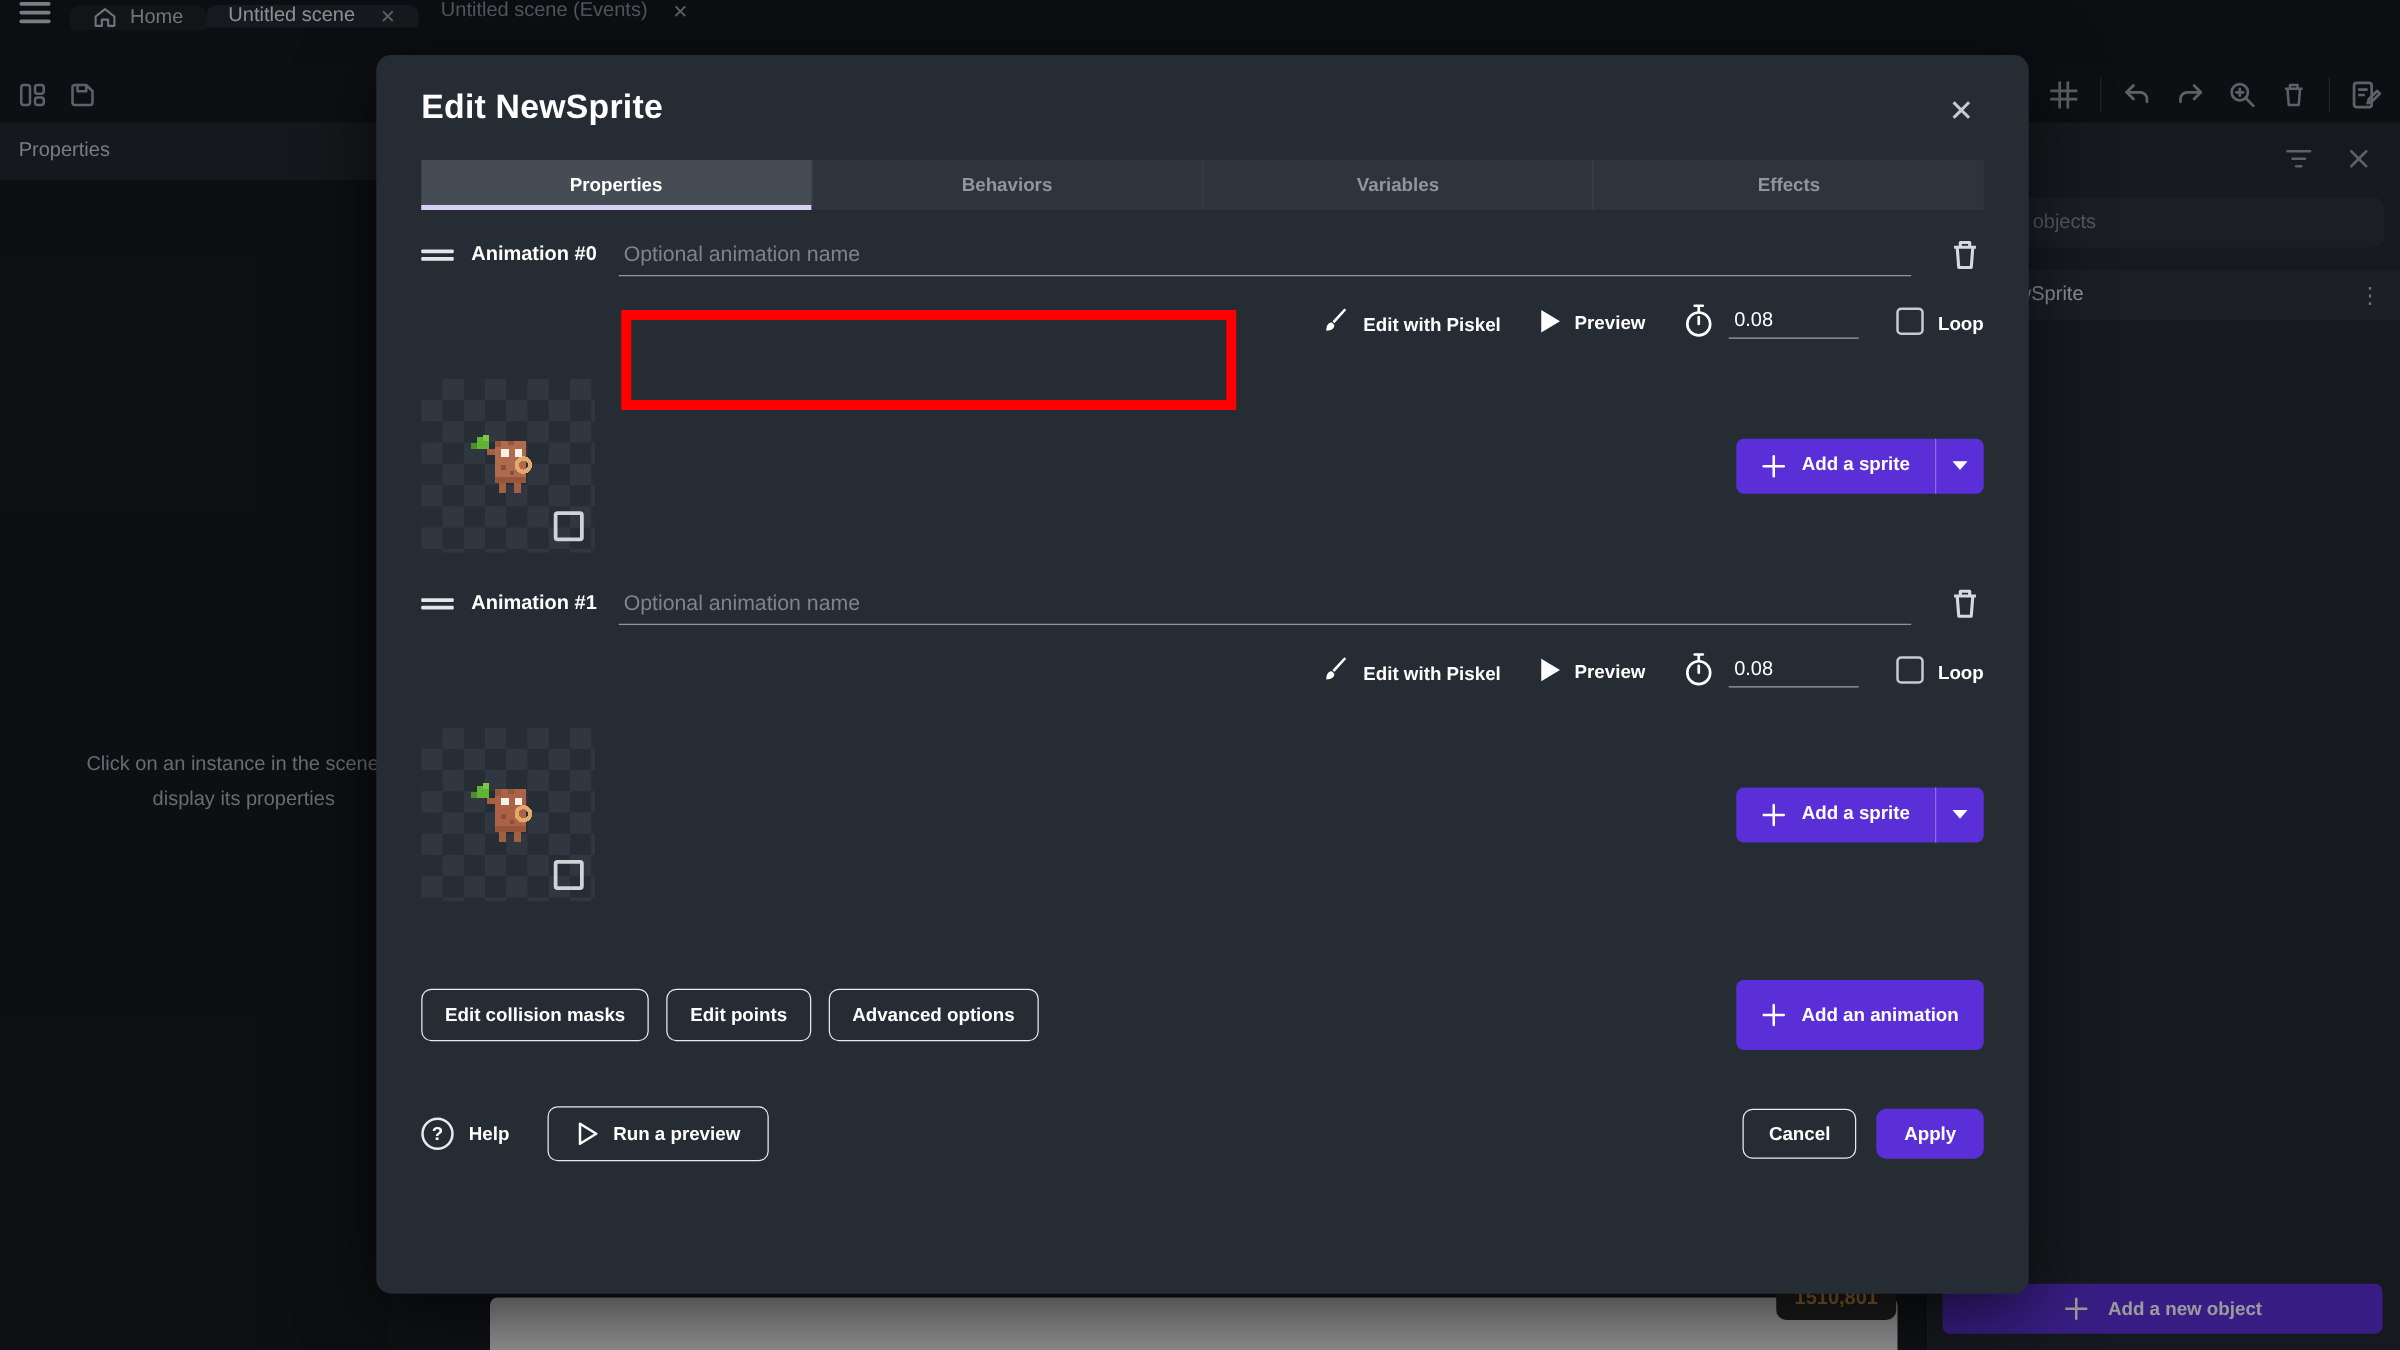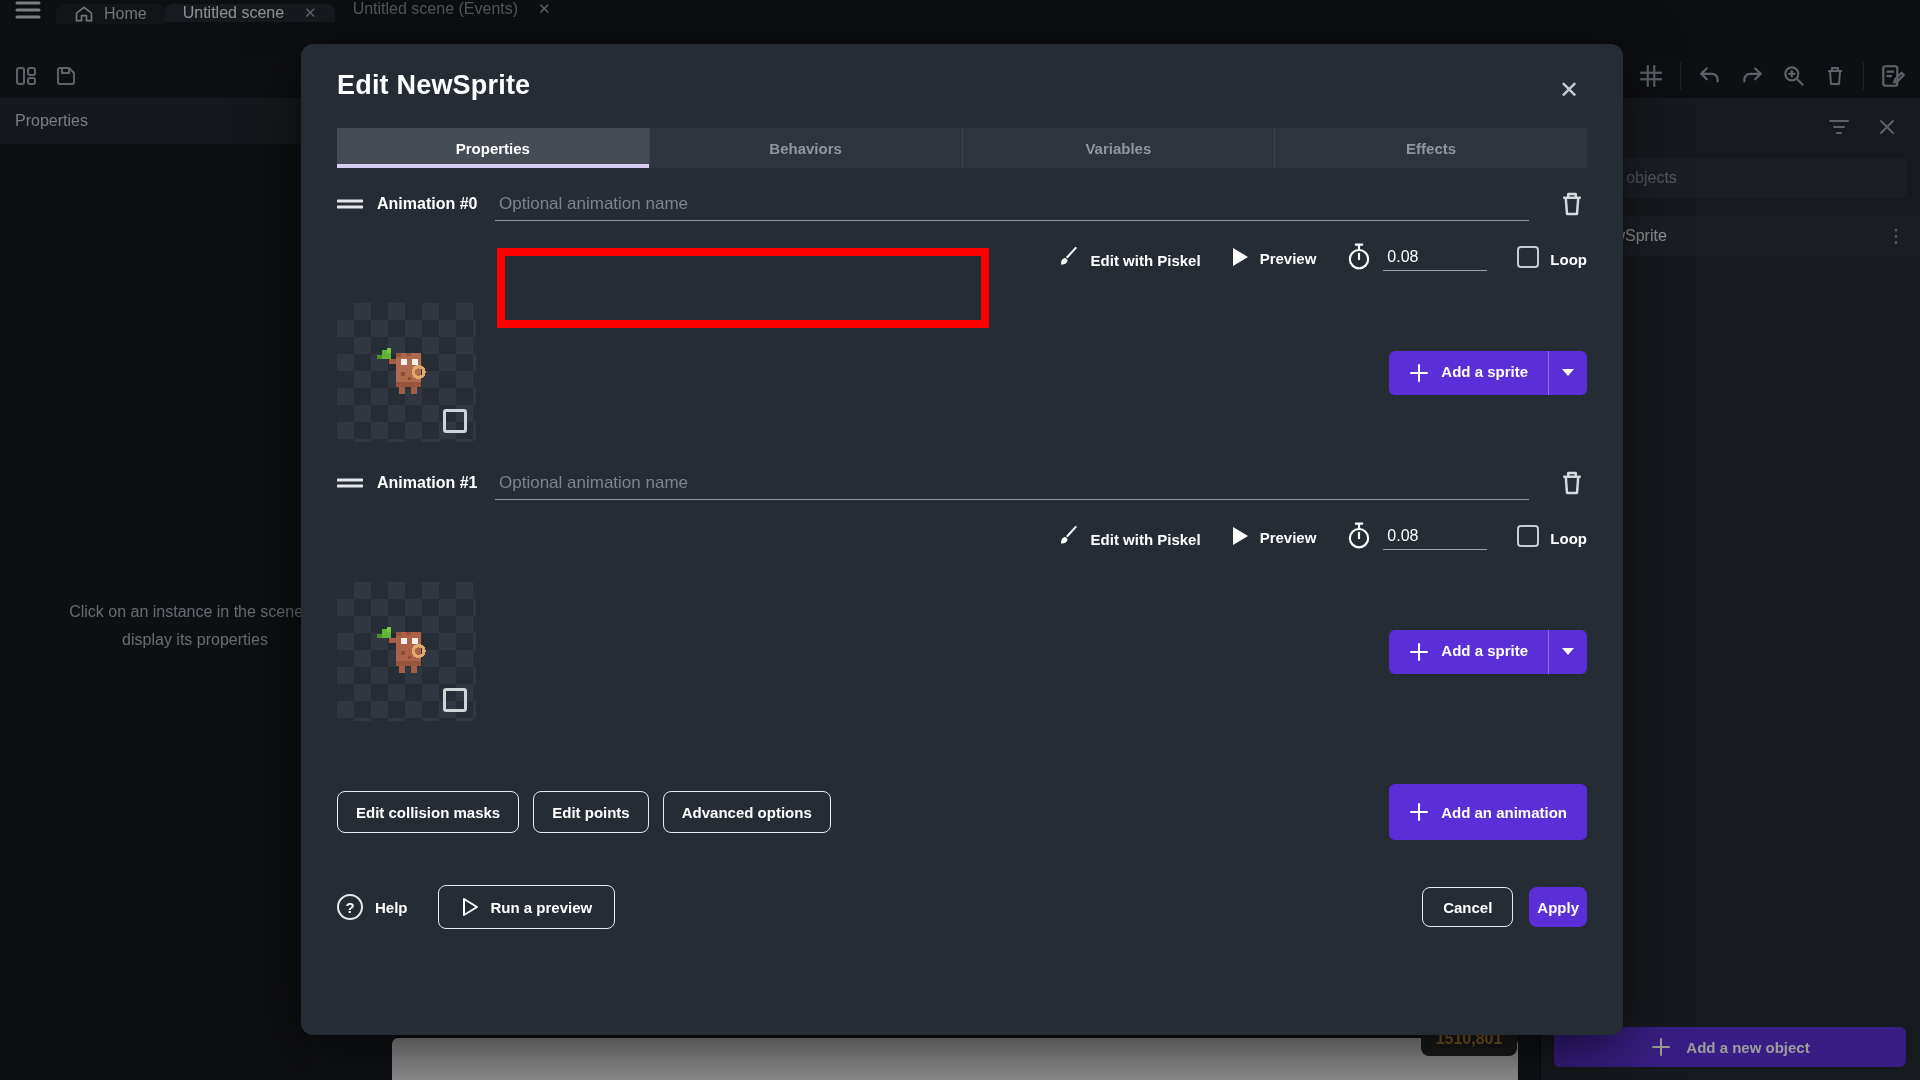--- a/index.html
+++ b/index.html
@@ -91,21 +91,21 @@
   .left-group { display:flex; gap:14px; }
   .add-anim { height:56px; padding:0 20px; gap:12px; border-radius:6px; }
 
   .dlg-footer { display:flex; align-items:center; justify-content:space-between; margin-top:45px; }
   .footer-left { display:flex; align-items:center; }
   .help { display:flex; align-items:center; gap:12px; font-weight:bold; font-size:15px; color:#ffffff; cursor:pointer; }
   .help-circle { width:26px; height:26px; border:2px solid #e8eaec; border-radius:50%; display:flex; align-items:center; justify-content:center; font-size:15px; font-weight:bold; }
   .run-preview { margin-left:30px; height:44px; padding:12px 22px; }
   .footer-right { display:flex; gap:16px; }
   .btn-cancel { height:40px; padding:0 20px; }
-  .btn-apply { height:40px; padding:0 8px; border-radius:8px; justify-content:center; }
+  .btn-apply { height:40px; padding:0 22px; border-radius:8px; justify-content:center; }
 
   .annotation { position:absolute; left:196px; top:204px; width:492px; height:80px; border:8px solid #fe0000; z-index:30; pointer-events:none; }
 
   svg { display:block; }
 </style>
 </head>
 <body>
 
 <div class="stage">
 

